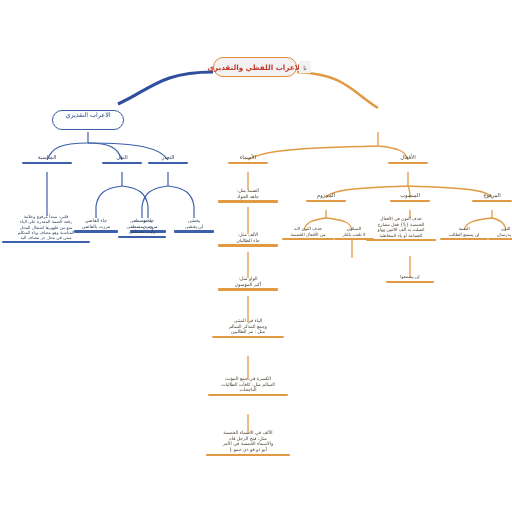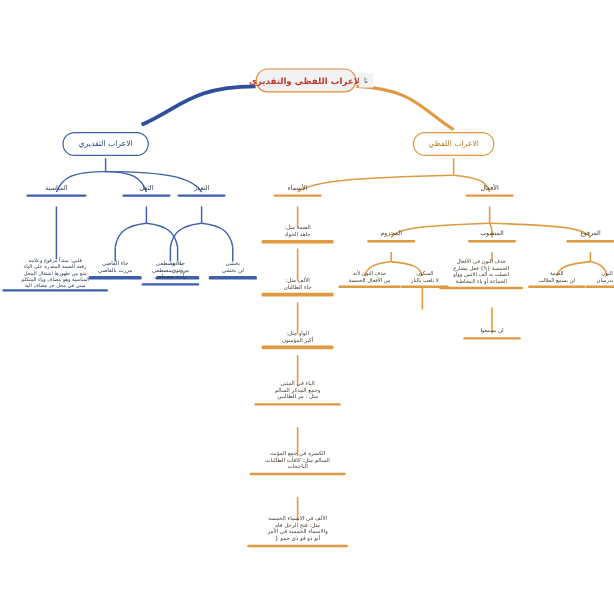--- a/index.html
+++ b/index.html
@@ -32,21 +32,21 @@
     color:#555;
     display:flex;align-items:center;justify-content:center;
     box-sizing:border-box;
   }
 
   
   .cap-node{
     position:absolute;
     background:#ffffff;
     border-radius:11px;
-    display:flex;align-items:center;justify-content:center;
+    display:flex;align-items:flex-start;justify-content:center;
     white-space:nowrap;
     box-sizing:border-box;
   }
   .cap-node.blue{border:1.2px solid #3b5fa8;color:#2c4a86;}
   .cap-node.orange{border:1.2px solid #e09a42;color:#c07a22;}
 
   
   .u-node{
     position:absolute;
     display:flex;
@@ -185,23 +185,20 @@
 رأيت مصطفى</div>
     <div class="u-bar"></div>
   </div>
 
   <div class="u-node blue" style="left:174px;top:218px;width:40px;">
     <div class="u-text" style="font-size:4.6px;">يخشى
 لن يخشى</div>
     <div class="u-bar"></div>
   </div>
 
-  <div class="cap-node orange" style="left:344px;top:110px;width:68px;height:20px;font-size:6.4px;">
-    <span>الاعراب اللفظي</span>
-  </div>
 
   <div class="u-node orange" style="left:228px;top:154px;width:40px;">
     <div class="u-text" style="font-size:5.4px;">الأسماء</div>
     <div class="u-bar"></div>
   </div>
 
   <div class="u-node orange" style="left:388px;top:154px;width:40px;">
     <div class="u-text" style="font-size:5.4px;">الأفعال</div>
     <div class="u-bar"></div>
   </div>

